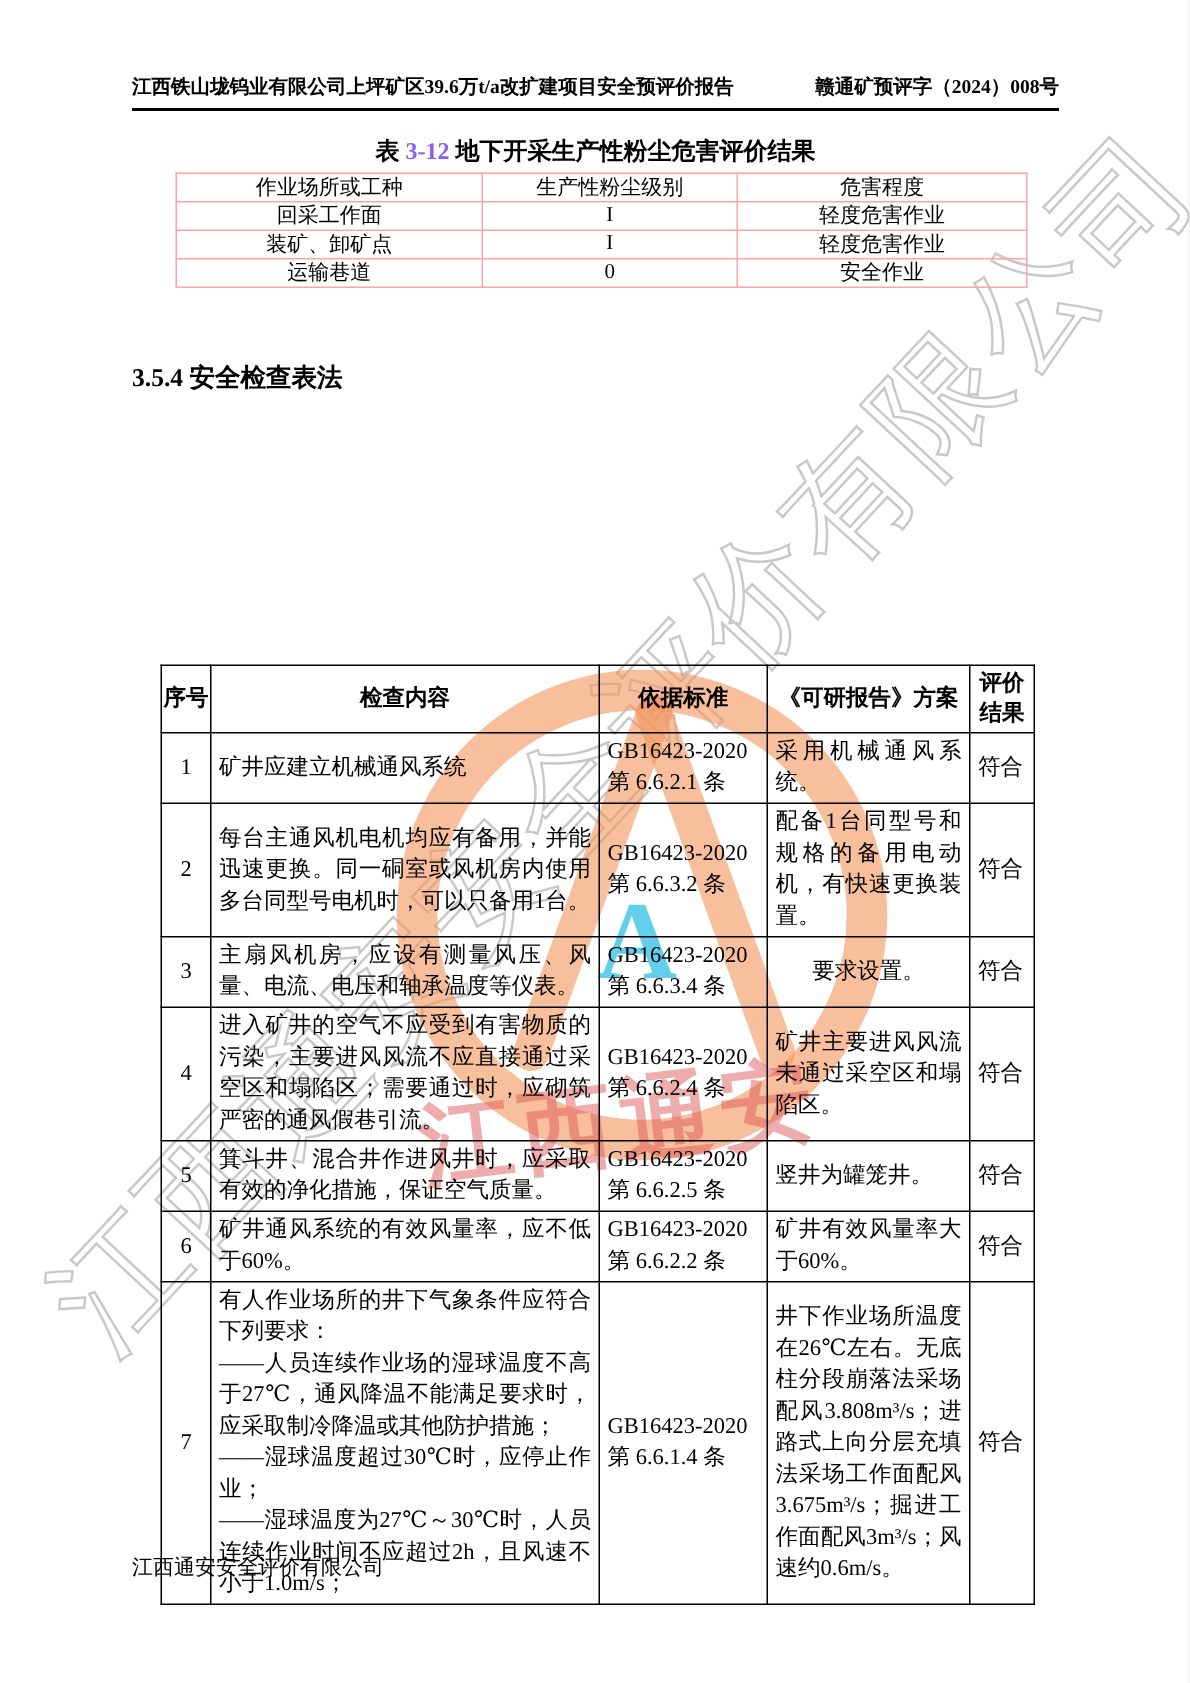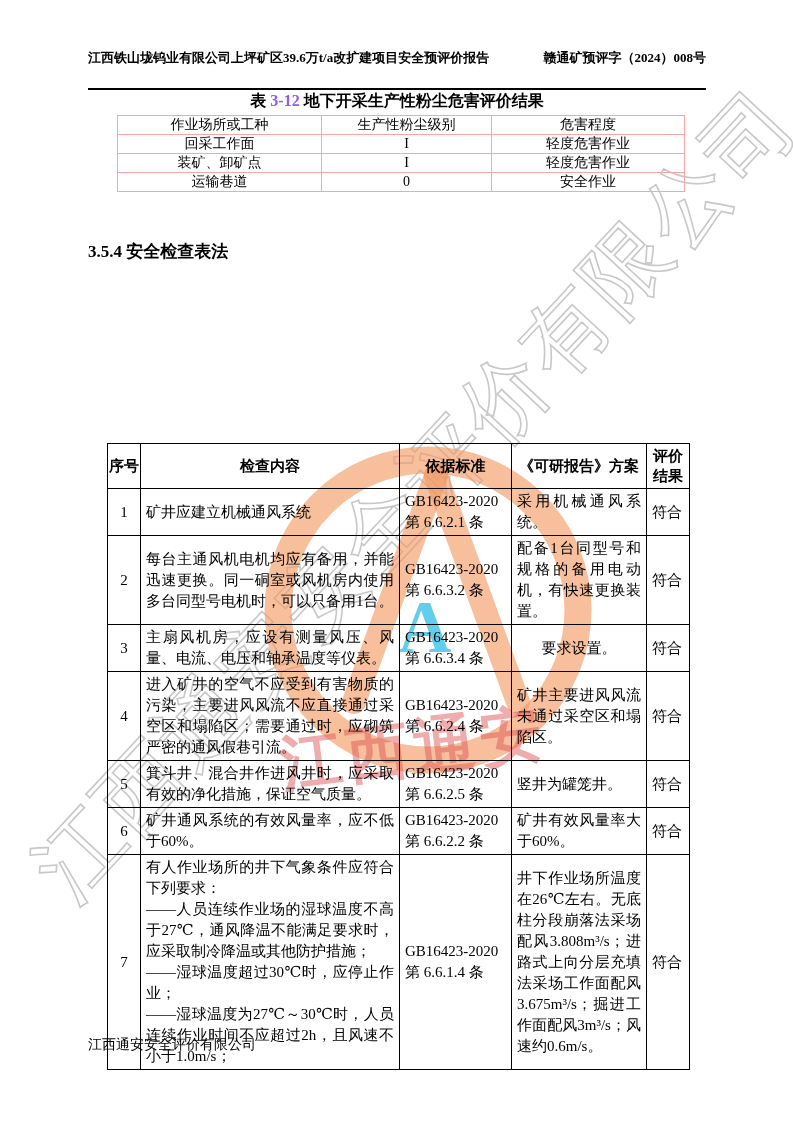--- a/index.html
+++ b/index.html
@@ -3,21 +3,21 @@
 <meta charset="utf-8">
 <style>
   html,body{margin:0;padding:0;background:#e8e8e8;}
   .page{position:relative;width:793px;height:1122px;background:#ffffff;margin:0 auto;
         font-family:"Liberation Serif","DejaVu Serif",serif;color:#000;overflow:hidden;}
   .wm{position:absolute;left:0;top:0;z-index:0;}
   .content{position:absolute;left:0;top:0;width:793px;height:1122px;z-index:1;}
 
   
   .header{position:absolute;left:88px;top:49px;width:618px;display:flex;justify-content:space-between;
-          font-size:13px;font-weight:bold;border-bottom:2px solid #000;padding-bottom:21px;}
+          font-size:13px;font-weight:bold;border-bottom:2px solid #000;padding-bottom:5px;}
 
   
   .t312-title{position:absolute;top:91px;left:88px;width:618px;text-align:center;font-size:16px;font-weight:bold;}
   .num-blue{color:#8b5cf6;margin:12px 4px;font-family:Liberation Serif, serif;}
   table{border-collapse:collapse;}
   .t312{position:absolute;top:115px;left:117px;width:567px;font-size:14px;border:1.5px solid #000;table-layout:fixed;}
   .t312 th,.t312 td{border:1px solid #fca5a5;text-align:center;font-weight:normal;height:18px;padding:0 3px;}
 
   
   .h354{position:absolute;top:240px;left:88px;font-size:17px;font-weight:bold;}

